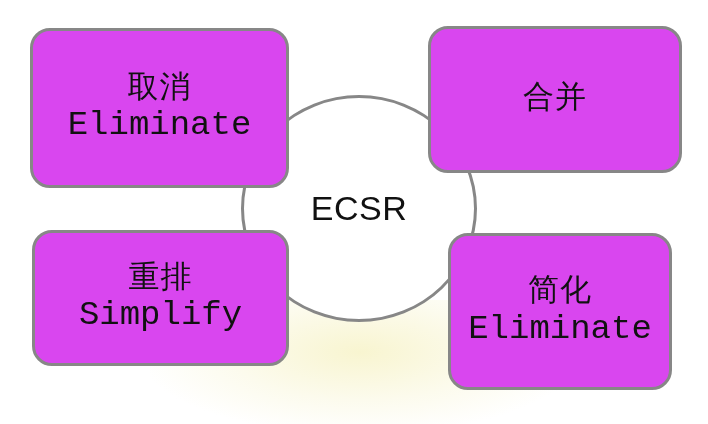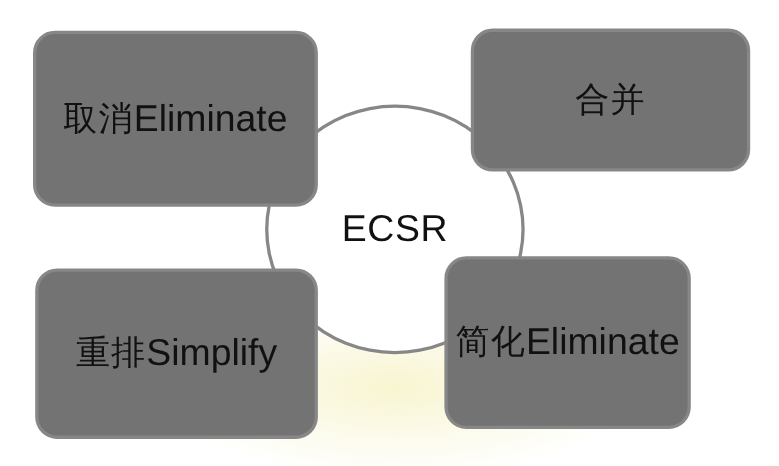--- a/index.html
+++ b/index.html
@@ -26,43 +26,44 @@
     height: 130px;
     background: radial-gradient(ellipse at 50% 40%,
                 rgba(247,243,200,0.85) 0%,
                 rgba(250,248,224,0.55) 45%,
                 rgba(255,255,255,0) 75%);
     pointer-events: none;
   }
   .node {
     position: absolute;
     box-sizing: border-box;
-    background: #737373;
+    background: #d946ef;
     border: 3px solid #878787;
     border-radius: 20px;
     display: flex;
-    flex-direction: row;
+    flex-direction: column;
     align-items: center;
     justify-content: center;
     color: #111111;
     line-height: 1.12;
+    font-family: Liberation Mono, monospace;
   }
   .node .cn {
     font-size: 31px;
     letter-spacing: 1px;
     white-space: nowrap;
   }
   .node .en {
     font-size: 34px;
     white-space: nowrap;
   }
   #node-eliminate { left: 30px;  top: 28px;  width: 259px; height: 160px; z-index: 3; }
-  #node-combine   { left: 428px; top: 26px;  width: 254px; height: 130px; z-index: 3; }
-  #node-rearrange { left: 32px;  top: 244px; width: 257px; height: 155px; z-index: 3; }
-  #node-simplify  { left: 404px; top: 233px; width: 224px; height: 157px; z-index: 3; }
+  #node-combine   { left: 428px; top: 26px;  width: 254px; height: 147px; z-index: 3; }
+  #node-rearrange { left: 32px;  top: 230px; width: 257px; height: 136px; z-index: 3; }
+  #node-simplify  { left: 448px; top: 233px; width: 224px; height: 157px; z-index: 3; }
 
   #core {
     position: absolute;
     left: 241px;
     top: 95px;
     width: 236px;
     height: 227px;
     box-sizing: border-box;
     border: 3px solid #878787;
     border-radius: 50%;

